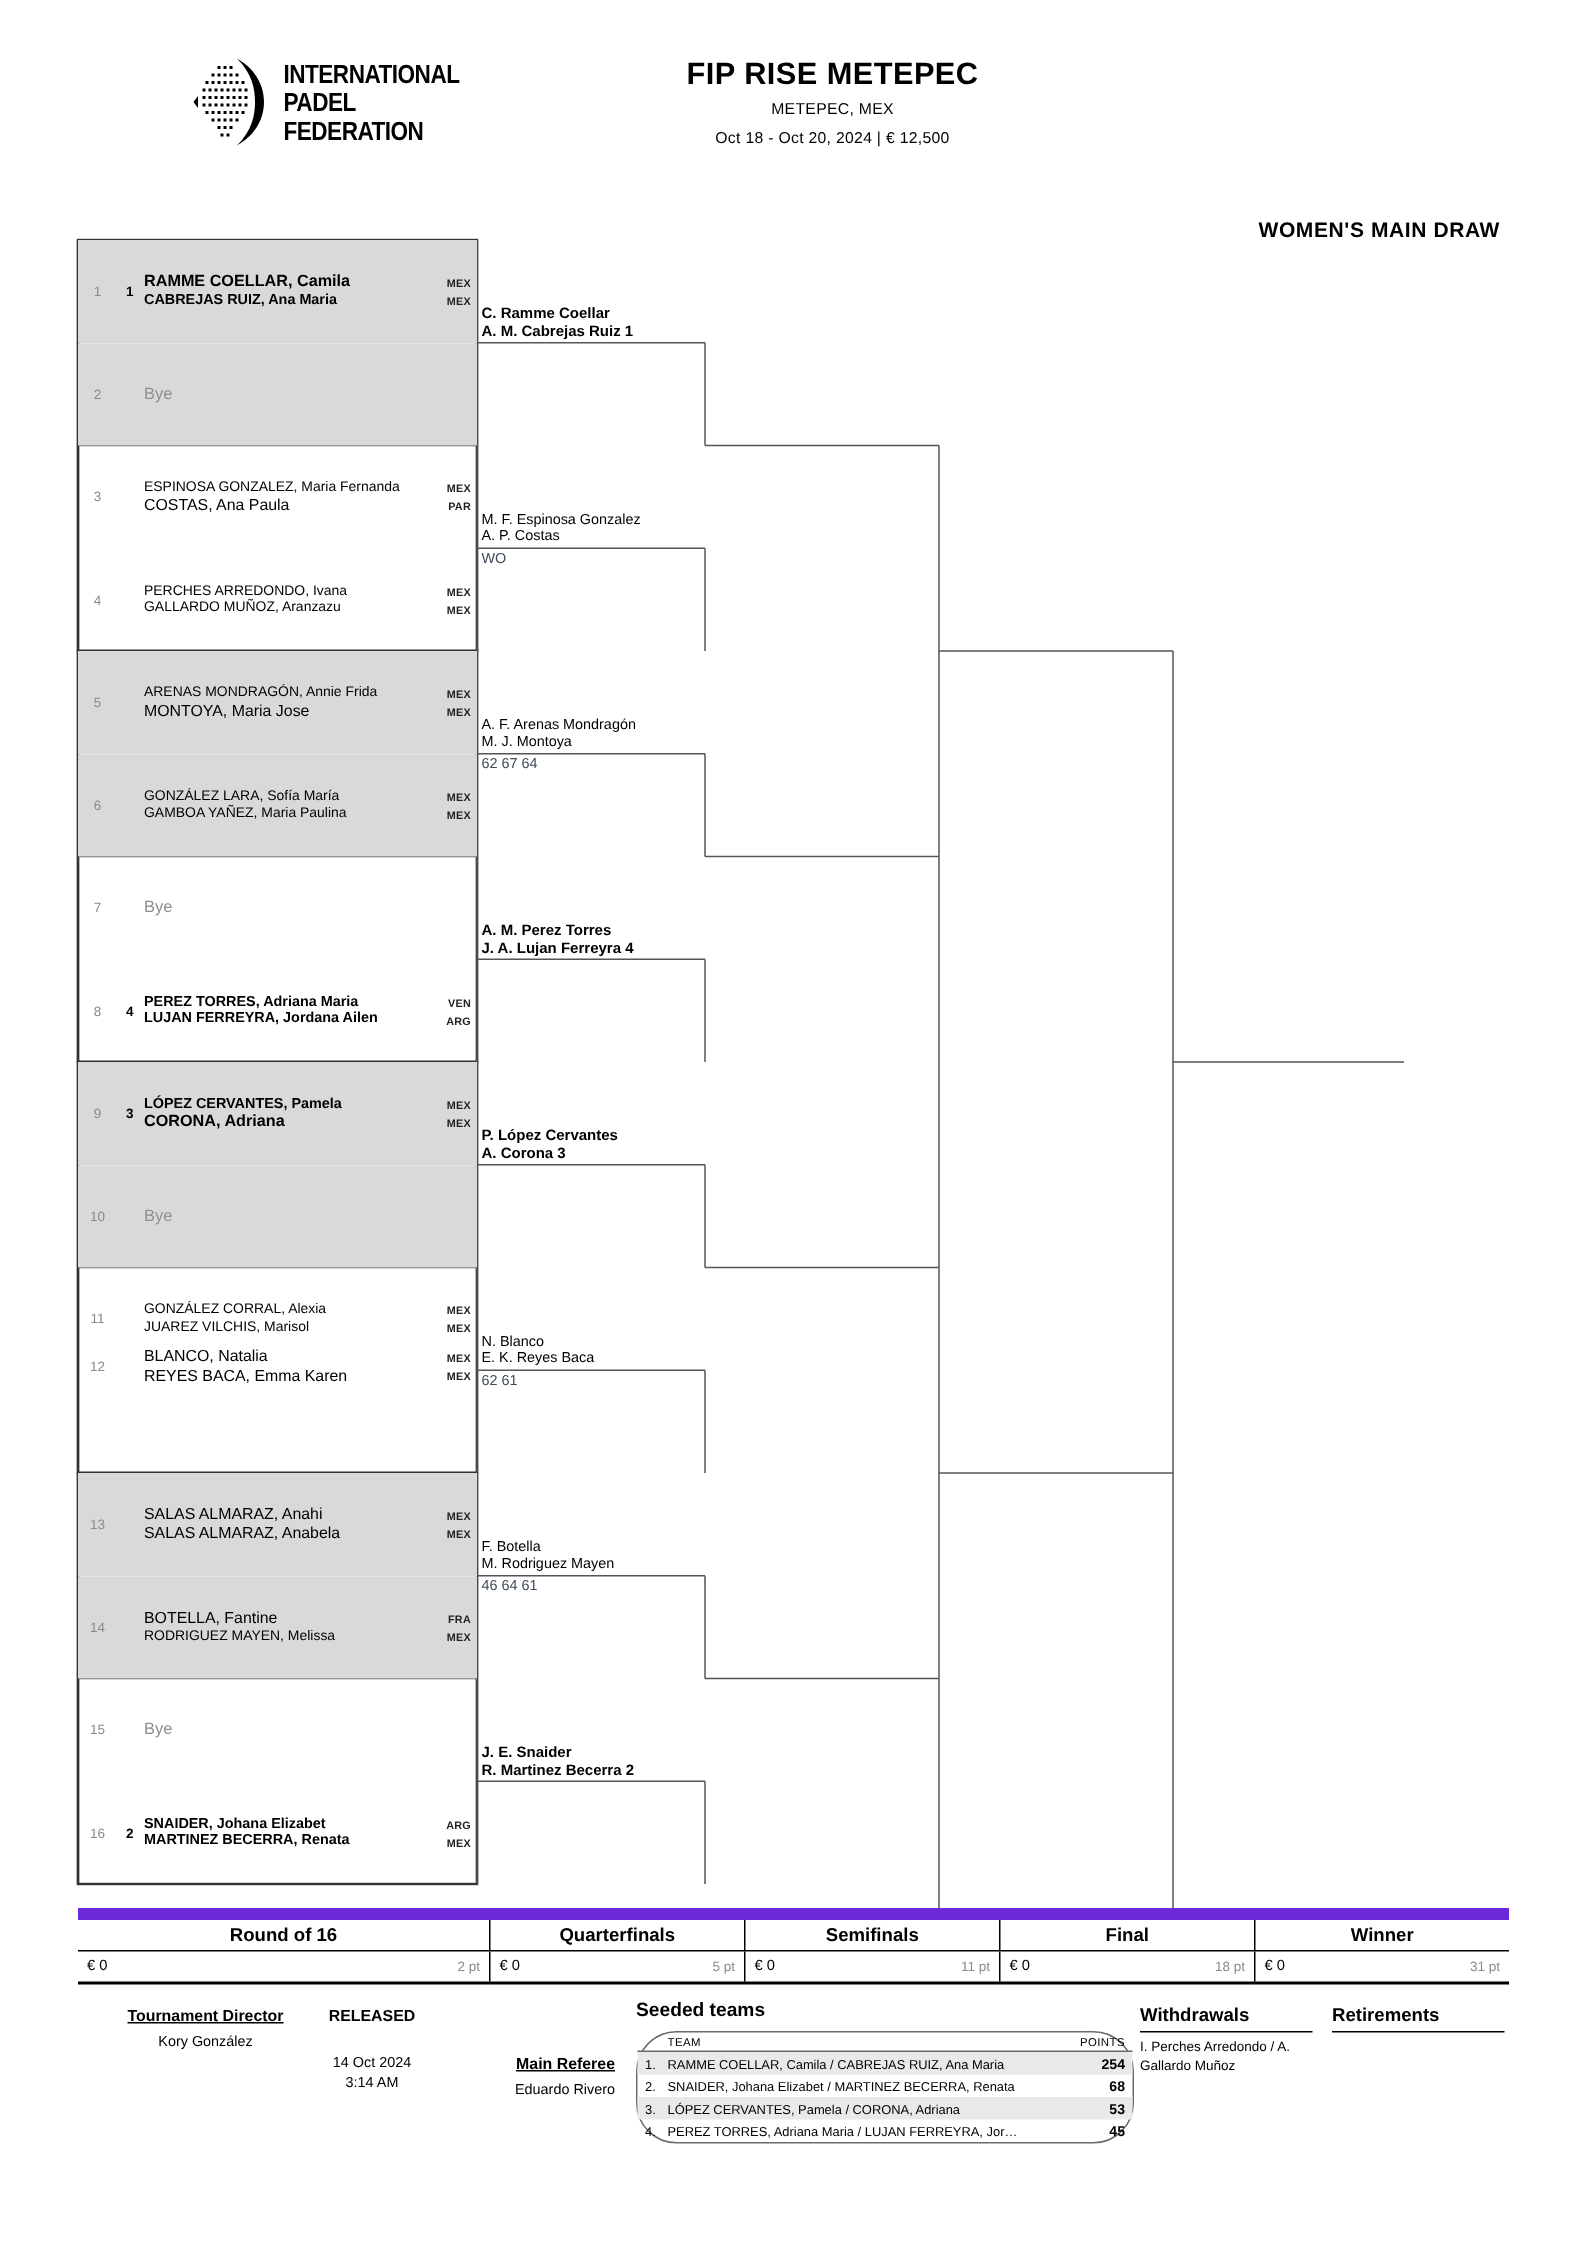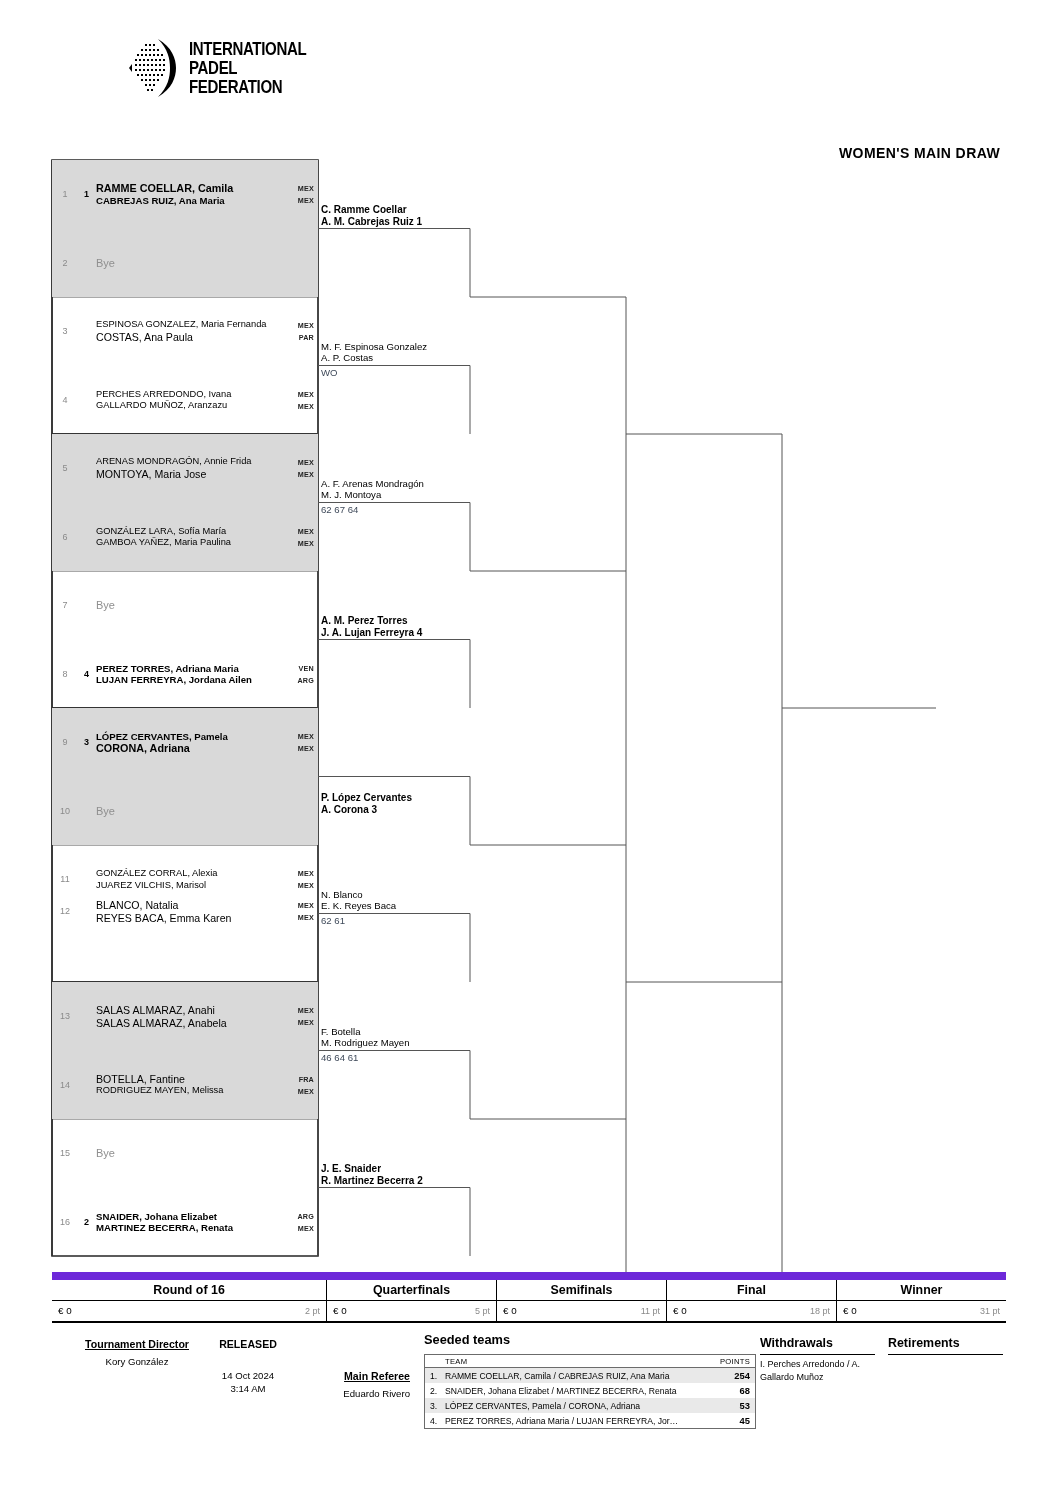--- a/index.html
+++ b/index.html
@@ -152,20 +152,25 @@
         </g>
       </svg>
     </div>
     <div id="logo-text">
       <div>INTERNATIONAL</div>
       <div>PADEL</div>
       <div>FEDERATION</div>
     </div>
   </div>
 
+  <div id="title-block">
+    <div id="tourn-title">FIP RISE METEPEC</div>
+    <div id="tourn-city">METEPEC, MEX</div>
+    <div id="tourn-dates">Oct 18 - Oct 20, 2024   |   € 12,500</div>
+  </div>
 
   <div id="draw-label">WOMEN'S MAIN DRAW</div>
 </div>
 
 <div id="bracket">
   <svg id="lines">
       <rect x="52" y="160" width="266" height="274" fill="none" stroke="#333" stroke-width="1.6"></rect>
       <rect x="52" y="434" width="266" height="274" fill="none" stroke="#333" stroke-width="1.6"></rect>
       <rect x="52" y="708" width="266" height="274" fill="none" stroke="#333" stroke-width="1.6"></rect>
       <rect x="52" y="982" width="266" height="274" fill="none" stroke="#333" stroke-width="1.6"></rect>
@@ -362,21 +367,21 @@
       <div class="score" style="left: 321px; top: 366.5px;">WO</div>
       <div class="wlabel" style="left: 321px; top: 477.5px;">
         <div class="wl-line">A. F. Arenas Mondragón</div>
         <div class="wl-line">M. J. Montoya</div>
       </div>
       <div class="score" style="left: 321px; top: 503.5px;">62 67 64</div>
       <div class="wlabel" style="left: 321px; top: 614.5px;">
         <div class="wl-line b">A. M. Perez Torres</div>
         <div class="wl-line b">J. A. Lujan Ferreyra  4</div>
       </div>
-      <div class="wlabel" style="left: 321px; top: 751.5px; margin-top: 40px;">
+      <div class="wlabel" style="left: 321px; top: 751.5px;">
         <div class="wl-line b">P. López Cervantes</div>
         <div class="wl-line b">A. Corona  3</div>
       </div>
       <div class="wlabel" style="left: 321px; top: 888.5px;">
         <div class="wl-line">N. Blanco</div>
         <div class="wl-line">E. K. Reyes Baca</div>
       </div>
       <div class="score" style="left: 321px; top: 914.5px;">62 61</div>
       <div class="wlabel" style="left: 321px; top: 1025.5px;">
         <div class="wl-line">F. Botella</div>
@@ -436,21 +441,21 @@
     <div class="fval" style="margin-top:2px;">3:14 AM</div>
   </div>
 
   <div style="position:absolute; left:300px; top:8px; width:110px; text-align:right;margin-top:32px;">
     <div class="fcolhdr">Main Referee</div>
     <div class="fval" style="margin-top:6px;">Eduardo Rivero</div>
   </div>
 
   <div style="position:absolute; left:424px; top:2px;">
     <div id="seeded-title">Seeded teams</div>
-    <div id="seedtbl" style="margin-top:7px;">
+    <div id="seedtbl" style="margin-top:7px;border-radius:27px;">
       <div class="shdr">
         <span class="srank"></span>
         <span class="steam">TEAM</span>
         <span class="spts" style="font-weight:normal;font-size:7.6px;">POINTS</span>
       </div>
       <div id="seed-rows">
           <div class="srow alt">
             <span class="srank">1.</span>
             <span class="steam">RAMME COELLAR, Camila / CABREJAS RUIZ, Ana Maria</span>
             <span class="spts">254</span>

